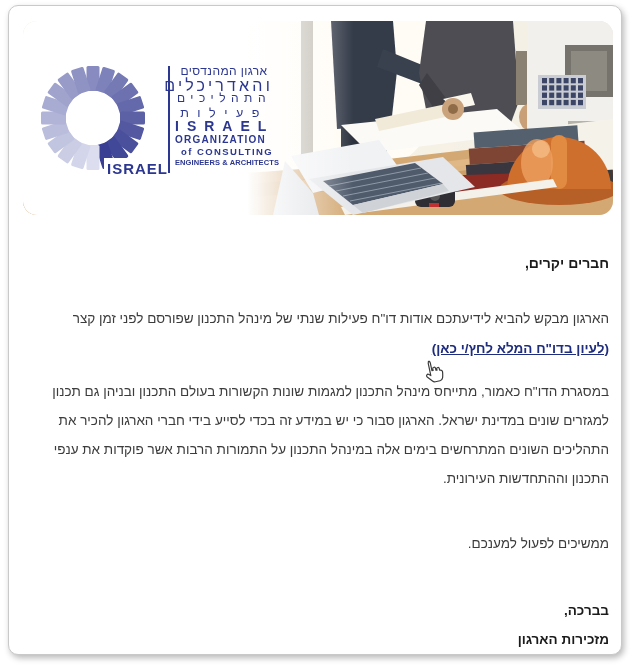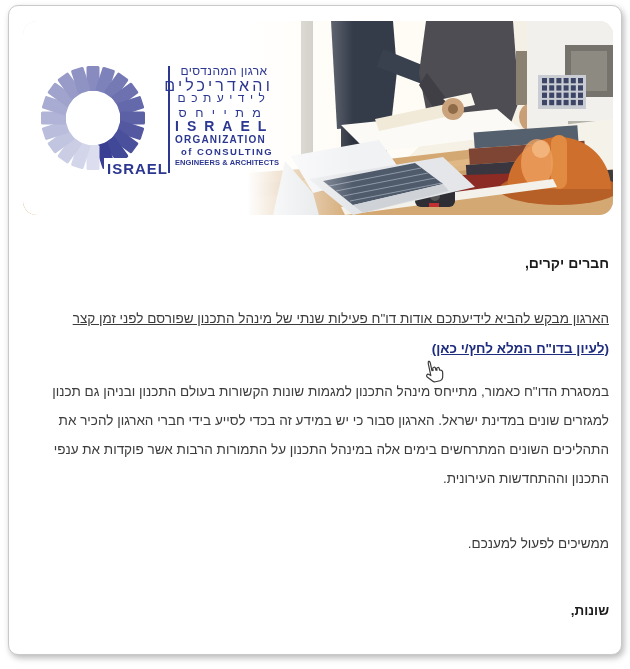--- a/index.html
+++ b/index.html
@@ -36,21 +36,21 @@
   .en2{font-size:10px;line-height:13px;letter-spacing:1.2px;}
   .en3{font-size:9.5px;line-height:12px;letter-spacing:1.4px;text-align:right;}
   .en4{font-size:7.5px;line-height:10px;letter-spacing:.1px;}
   
   .content{
     position:absolute;left:0;top:210px;width:100%;box-sizing:border-box;
     padding:0 12px;direction:rtl;text-align:right;
     font-size:13.5px;line-height:29px;color:#3c3c3c;
   }
   .greeting{margin-top:33px;font-weight:700;color:#1b1b1b;font-size:14px;}
-  .intro{margin-top:26px;text-decoration:underline;}
+  .intro{margin-top:26px;}
   .linkline{margin-top:1px;}
   .link-wrap{display:inline-block;position:relative;}
   .report-link{color:#1f2d7e;font-weight:700;text-decoration:underline;cursor:pointer;font-size:13.5px;}
   .hand{position:absolute;left:-12px;top:calc(100% - 4px);transform:rotate(-12deg);}
   .para{margin-top:14px;}
   .closing{margin-top:36px;}
   .signoff{margin-top:38px;font-weight:700;color:#1b1b1b;}
   .signature{font-weight:700;color:#1b1b1b;}
 </style>
 </head>
@@ -191,38 +191,39 @@
           <rect x="-6.5" y="-52" width="13" height="25" rx="1.5" transform="rotate(306)" fill="rgb(160,164,205)"></rect>
           <rect x="-6.5" y="-52" width="13" height="25" rx="1.5" transform="rotate(324)" fill="rgb(152,155,200)"></rect>
           <rect x="-6.5" y="-52" width="13" height="25" rx="1.5" transform="rotate(342)" fill="rgb(143,147,195)"></rect>
         </g>
     </svg>
     <div class="iocea">ISRAEL</div>
     <div class="logo-sep"></div>
     <div class="logo-text">
       <div class="he-line he1">ארגון המהנדסים</div>
       <div class="he-line he2">והאדריכלים</div>
-      <div class="he-line he3">לידיעתכם</div>
-      <div class="he-line he4">מתייחס</div>
+      <div class="he-line he3">התהליכים</div>
+      <div class="he-line he4">פעילות</div>
       <div class="en-line en1">ISRAEL</div>
       <div class="en-line en2">ORGANIZATION</div>
       <div class="en-line en3">of CONSULTING</div>
       <div class="en-line en4">ENGINEERS &amp; ARCHITECTS</div>
     </div>
   </div>
 
   <div class="content">
     <div class="greeting">חברים יקרים,</div>
     <div class="intro">הארגון מבקש להביא לידיעתכם אודות דו"ח פעילות שנתי של מינהל התכנון שפורסם לפני זמן קצר</div>
     <div class="linkline">
       <span class="link-wrap">
         <a class="report-link">(לעיון בדו"ח המלא לחץ/י כאן)</a>
         <svg class="hand" width="26" height="26" viewBox="0 0 24 24">
           <path d="M9.8 1.6c.9 0 1.5.7 1.5 1.7v7.2l1.1.17V9.3c0-.8.55-1.4 1.3-1.4.78 0 1.3.6 1.3 1.4v1.7l.95.15v-1.1c0-.72.5-1.2 1.2-1.2s1.2.5 1.2 1.3v1.4l.85.13c.95.2 1.45.85 1.45 1.9 0 .3-.1 1.05-.2 1.7-.2 1.25-.5 2.8-.95 3.9-.55 1.45-1.35 2.05-2.8 2.05h-4.4c-1.05 0-1.85-.4-2.5-1.15l-4-4.75c-.5-.62-.5-1.45.1-1.97.55-.5 1.35-.48 1.95.05l1.5 1.4V3.3c0-1 .6-1.7 1.45-1.7z" fill="#ffffff" stroke="#3a3a3a" stroke-width="1.1" stroke-linejoin="round"></path>
         </svg>
       </span>
     </div>
     <div class="para">במסגרת הדו"ח כאמור, מתייחס מינהל התכנון למגמות שונות הקשורות בעולם התכנון ובניהן גם תכנון למגזרים שונים במדינת ישראל. הארגון סבור כי יש במידע זה בכדי לסייע בידי חברי הארגון להכיר את התהליכים השונים המתרחשים בימים אלה במינהל התכנון על התמורות הרבות אשר פוקדות את ענפי התכנון וההתחדשות העירונית.</div>
     <div class="closing">ממשיכים לפעול למענכם.</div>
-    <div class="signoff">שונות,</div>
+    <div class="signoff">בברכה,</div>
+    <div class="signature">מזכירות הארגון</div>
   </div>
 
 </div>
 
 </body></html>

